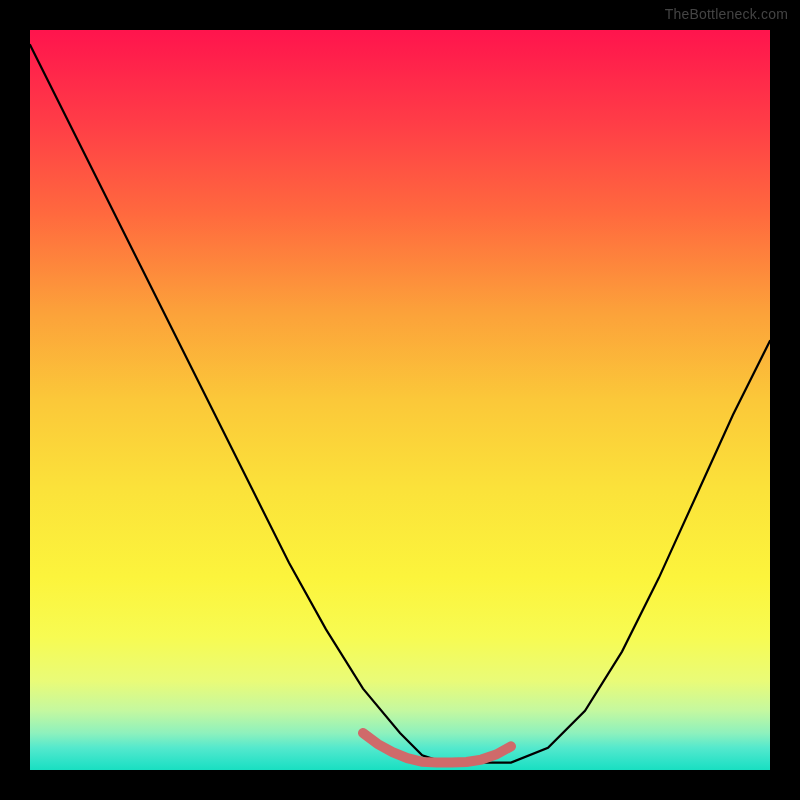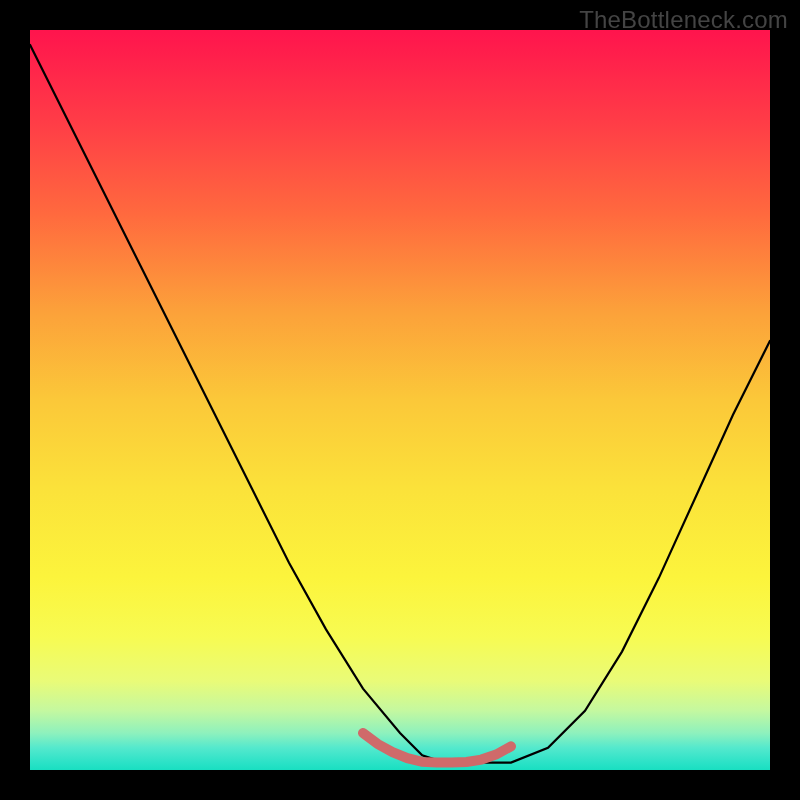--- a/index.html
+++ b/index.html
@@ -39,21 +39,21 @@
       #54e9cd 97%,
       #2be2c7 99%,
       #19dfc1 100%
     );
   }
   .watermark {
     position: absolute;
     top: 6px;
     right: 12px;
     color: #444;
-    font-size: 24px;
+    font-size: 14px;
     font-weight: 500;
     letter-spacing: 0.2px;
     pointer-events: none;
   }
   svg.curve {
     position: absolute;
     left: 0;
     top: 0;
     width: 740px;
     height: 740px;

